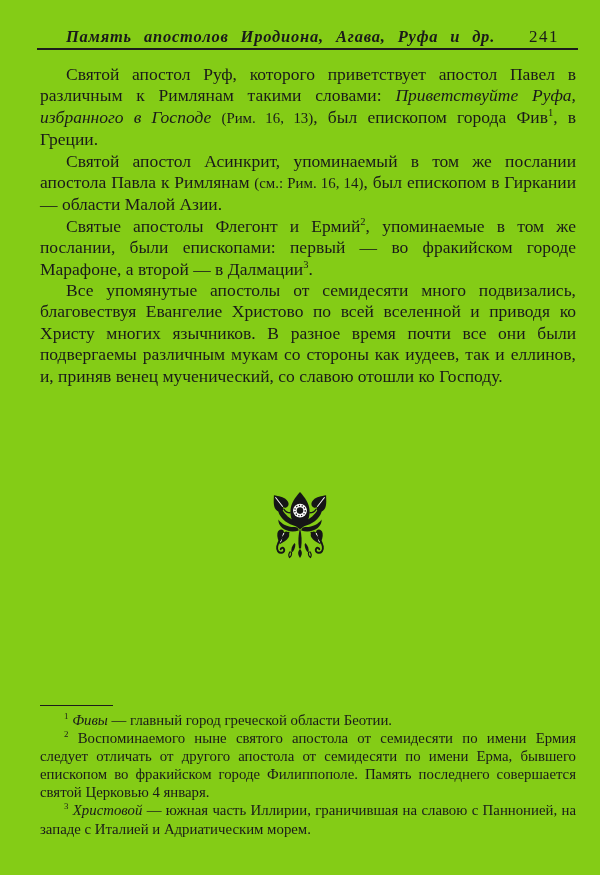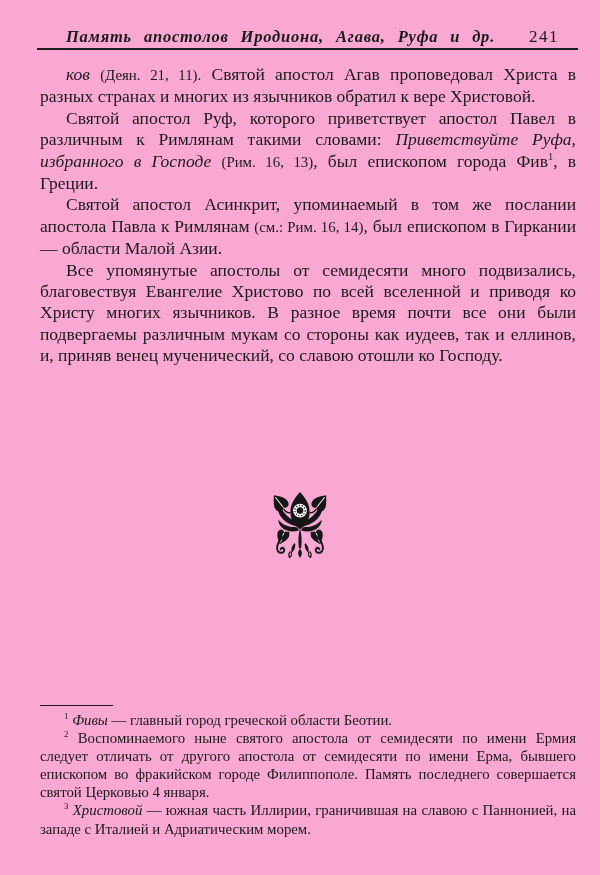--- a/index.html
+++ b/index.html
@@ -1,21 +1,21 @@
 <!DOCTYPE html>
 <html lang="ru"><head>
 <meta charset="utf-8">
 <title>Book page</title>
 <style>
   html, body { margin: 0; padding: 0; background: #fdfdfc; }
   .page {
     position: relative;
     width: 600px;
     height: 875px;
-    background: #f9a8d4;
+    background: #84cc16;
     color: #1a1a1a;
     font-family: "Liberation Serif", "DejaVu Serif", serif;
     overflow: hidden;
   }
 
   
   .running-header {
     position: absolute;
     top: 27px; left: 38px; width: 537px; height: 20px;
   }
@@ -79,23 +79,23 @@
 <div class="page">
 
   <header class="running-header">
     <div class="rh-title">Память апостолов Иродиона, Агава, Руфа и др.</div>
     <div class="rh-page-number">241</div>
   </header>
 
   <div class="header-rule"></div>
 
   <main class="body-text">
-    <p class="para"><span class="run-italic">ков</span><span> </span><span class="run-ref">(Деян. 21, 11).</span><span> Святой апостол Агав проповедовал Христа в разных странах и многих из язычников обратил к вере Христовой.</span></p>
     <p class="para"><span>Святой апостол Руф, которого приветствует апостол Павел в различным к Римлянам такими словами: </span><span class="run-italic">Приветствуйте Руфа, избранного в Господе</span><span> </span><span class="run-ref">(Рим. 16, 13)</span><span>, был епископом города Фив</span><sup>1</sup><span>, в Греции.</span></p>
     <p class="para"><span>Святой апостол Асинкрит, упоминаемый в том же послании апостола Павла к Римлянам </span><span class="run-ref">(см.: Рим. 16, 14)</span><span>, был епископом в Гиркании — области Малой Азии.</span></p>
+    <p class="para"><span>Святые апостолы Флегонт и Ермий</span><sup>2</sup><span>, упоминаемые в том же послании, были епископами: первый — во фракийском городе Марафоне, а второй — в Далмации</span><sup>3</sup><span>.</span></p>
     <p class="para"><span>Все упомянутые апостолы от семидесяти много подвизались, благовествуя Евангелие Христово по всей вселенной и приводя ко Христу многих язычников. В разное время почти все они были подвергаемы различным мукам со стороны как иудеев, так и еллинов, и, приняв венец мученический, со славою отошли ко Господу.</span></p>
   </main>
 
   <figure class="ornament">
     <svg width="72" height="78" viewBox="0 0 120 130" aria-hidden="true">
       <g fill="#161616">
         <g id="lhalf">
 
           <g transform="translate(27,24) rotate(-38)">
             <path d="M0,-17 C5,-11 11,-5 12,2 C13,9 8,13.5 3,11.5 C1,10.6 0.2,9 0,7 C-0.2,9 -1,10.6 -3,11.5 C-8,13.5 -13,9 -12,2 C-11,-5 -5,-11 0,-17 Z"></path>

